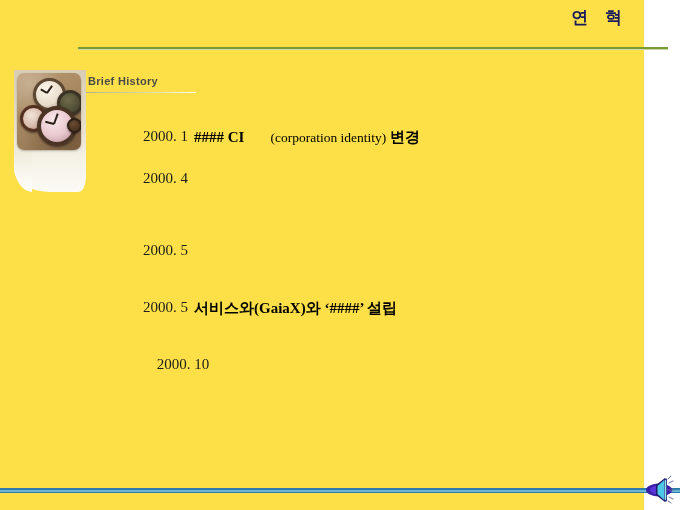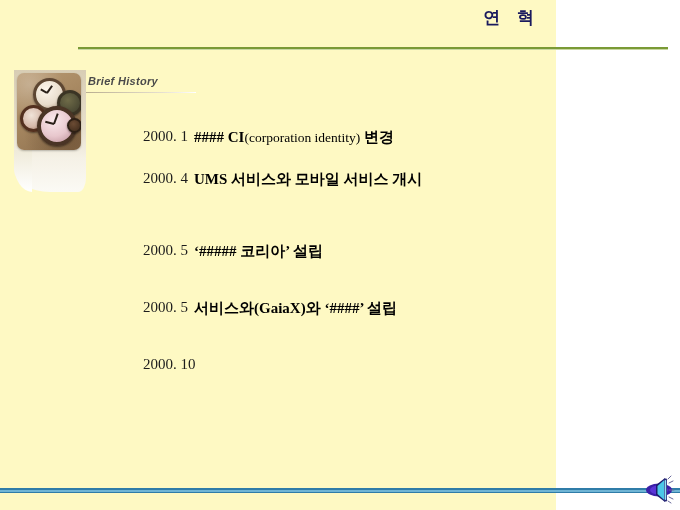--- a/index.html
+++ b/index.html
@@ -12,23 +12,23 @@
     background: #ffffff;
     font-family: "Liberation Serif", serif;
     overflow: hidden;
     position: relative;
   }
 
   #slide {
     position: absolute;
     left: 0;
     top: 0;
-    width: 556px;
+    width: 644px;
     height: 510px;
-    background: #fef9c3;
+    background: #fde047;
   }
 
   
   #slide-title {
     position: absolute;
     right: 16px;
     top: 6px;
     font-family: "Liberation Sans", sans-serif;
     font-size: 17px;
     font-weight: bold;
@@ -137,21 +137,20 @@
     transform-origin: 50% 100%;
   }
 
   #brief-history-label {
     position: absolute;
     left: 88px;
     top: 75px;
     font-family: "Liberation Sans", sans-serif;
     font-size: 11px;
     font-weight: bold;
-    font-style: italic;
     color: #4a4a4a;
     letter-spacing: 0.3px;
     white-space: nowrap;
   }
 
   
   #history-list {
     position: absolute;
     left: 0;
     top: 0;
@@ -178,20 +177,21 @@
     left: 194px;
     font-family: "Liberation Serif", serif;
     font-size: 15px;
     font-weight: bold;
     color: #000000;
     white-space: nowrap;
   }
   .history-text .small {
     font-weight: normal;
     font-size: 13.5px;
+    padding-left: 26px;
   }
 
   
   #footer-line {
     position: absolute;
     left: 0;
     top: 488px;
     width: 680px;
     height: 2px;
     background: #2f7ca8;
@@ -252,34 +252,32 @@
 
   <div id="history-list">
 
     <div class="history-row" style="top:128px;">
       <span class="history-date">2000. 1</span>
       <span class="history-text"><span>#### CI</span><span class="small">(corporation identity)</span><span> 변경</span></span>
     </div>
 
     <div class="history-row" style="top:170px;">
       <span class="history-date">2000. 4</span>
-      <span class="history-text"><span>UMS 서비스와 모바일 서비스 개시</span></span>
     </div>
 
     <div class="history-row" style="top:242px;">
       <span class="history-date">2000. 5</span>
-      <span class="history-text"><span>‘##### 코리아’ 설립</span></span>
     </div>
 
     <div class="history-row" style="top:299px;">
       <span class="history-date">2000. 5</span>
       <span class="history-text"><span>서비스와(GaiaX)와 ‘####’ 설립</span></span>
     </div>
 
-    <div class="history-row" style="top:356px;">
+    <div class="history-row" style="top:356px;text-align:center;">
       <span class="history-date">2000. 10</span>
     </div>
 
   </div>
 
   <div id="footer-line"></div>
   <div id="footer-line-hi"></div>
   <div id="footer-line-lo"></div>
 
   <div id="sound-icon">

